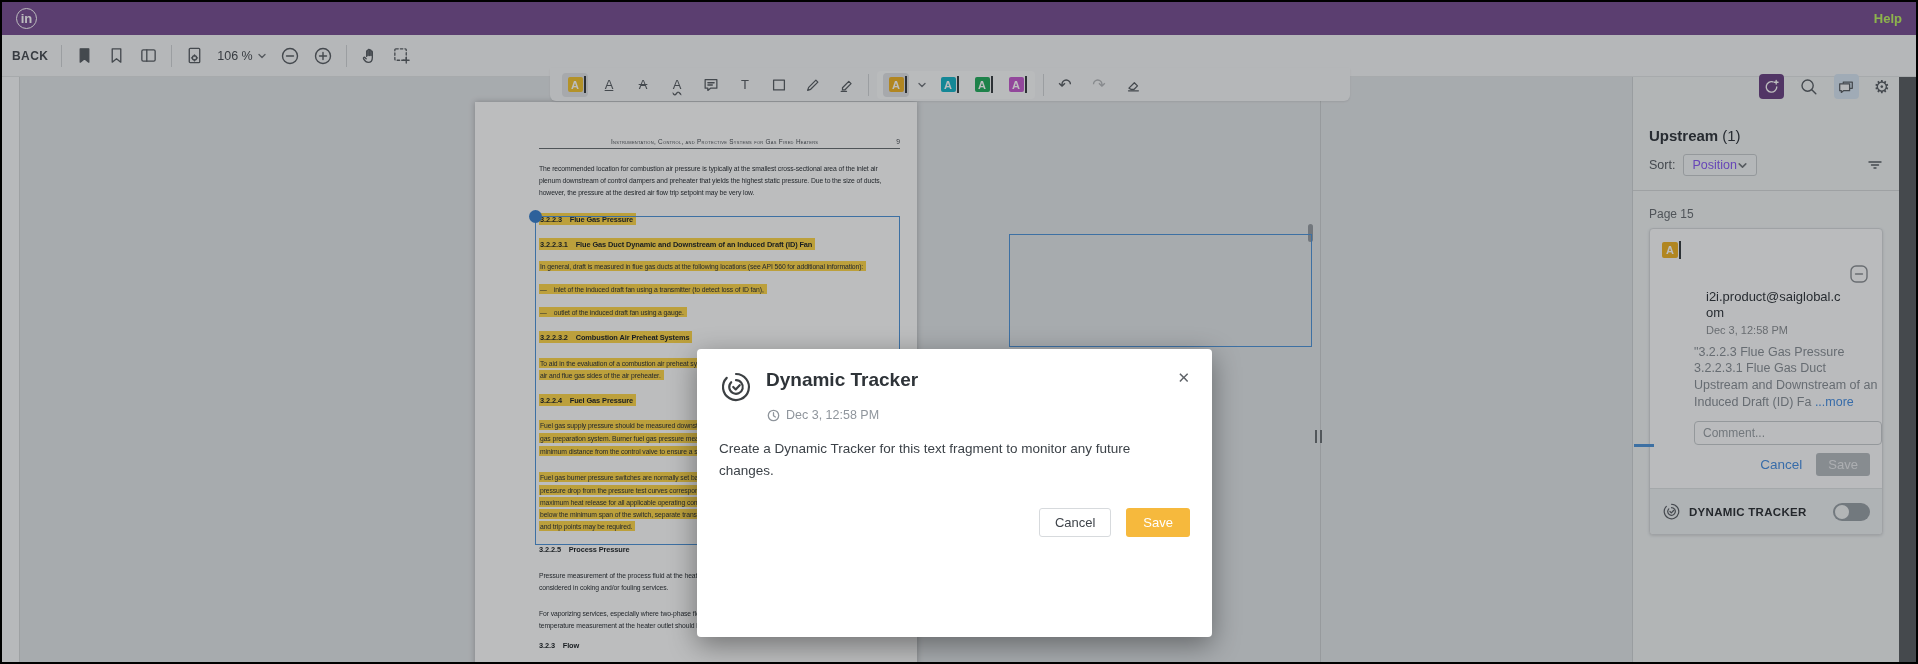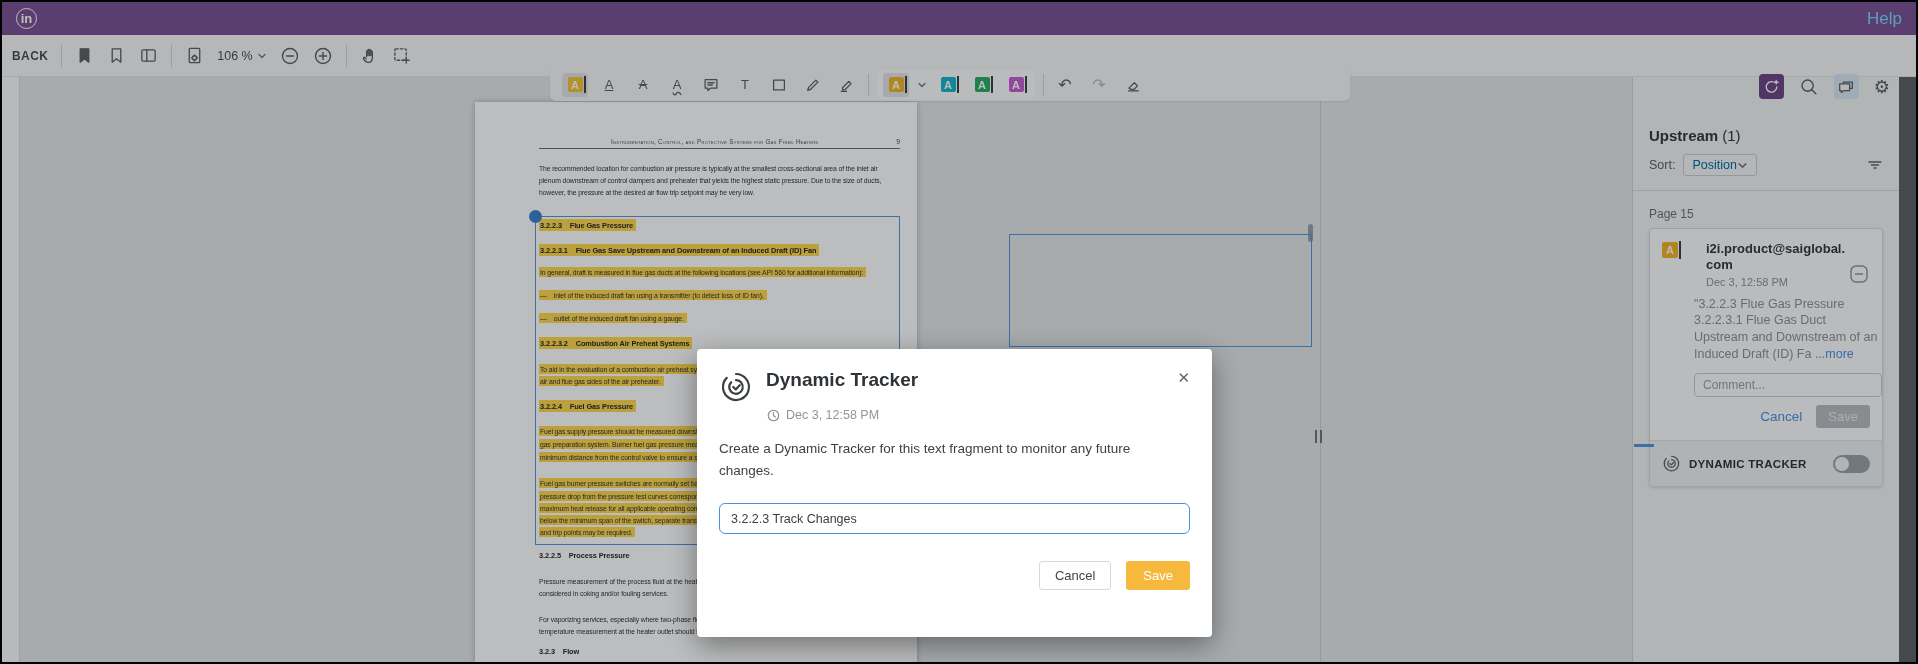--- a/index.html
+++ b/index.html
@@ -6,21 +6,21 @@
   html,body { background:#222; }
   body { font-family: "Liberation Sans", sans-serif; }
   .screen { position:relative; width:1918px; height:664px; background:#e3e6e9; overflow:hidden;
             border:2px solid #000; }
 
   
   .topbar { position:absolute; left:0; top:0; right:0; height:33px; background:#7b5194;
             display:flex; align-items:center; justify-content:space-between; padding:0 14px; z-index:5;}
   .logo { width:21px; height:21px; border:1.6px solid #fff; border-radius:50%; color:#fff;
           font-size:13px; font-weight:bold; display:flex; align-items:center; justify-content:center; }
-  .help { color:#7dd3fc; font-size:17px; }
+  .help { color:#bef264; font-size:13px;font-weight:bold; }
 
   
   .toolbar { position:absolute; left:0; top:33px; right:0; height:42px; background:#f6f7f8;
              border-bottom:1px solid #e2e5e7; display:flex; align-items:center; padding:9px 10px; z-index:4; }
   .tb-left { display:flex; align-items:center; gap:13px; color:#5b6066; }
   .back { font-size:12px; font-weight:600; color:#4a4f55; letter-spacing:.4px; cursor:default; }
   .vdiv { width:1px; height:22px; background:#d2d5d8; }
   .ic { display:inline-flex; align-items:center; justify-content:center; color:#5b6066; }
   .ic svg { stroke:currentColor; fill:none; stroke-width:1.4; stroke-linecap:round; stroke-linejoin:round; }
   .zoomctl { display:flex; align-items:center; gap:4px; font-size:12.5px; color:#4a4f55; }
@@ -73,51 +73,51 @@
           box-shadow:0 0 6px rgba(0,0,0,.25); padding:36px 17px 0 64px; }
   .pg-head { display:flex; justify-content:space-between; align-items:flex-end; color:#4a4f55; }
   .pg-title { flex:1; text-align:center; font-variant:small-caps; font-size:6.4px; letter-spacing:.3px; }
   .pg-num { font-size:6.8px; margin-left:6px; }
   .pg-hr { border:none; border-top:1px solid #6a6f74; margin-top:3px; }
 
   .ln { font-size:6.8px; line-height:12px; color:#2e3338; letter-spacing:-0.1px; white-space:pre-wrap; }
   .ln.h { font-size:7.4px; font-weight:bold; color:#1f2428; }
   .mk { background:#ffd84e; padding:1.5px 3px 1.5px 1px; }
   .mt0{margin-top:0}.mt1{margin-top:1px}.mt8{margin-top:8px}.mt10{margin-top:10px}
-  .mt11{margin-top:11px}.mt12{margin-top:12px}.mt13{margin-top:13px}.mt14{margin-top:14px}.mt19{margin-top:20px}
+  .mt11{margin-top:11px}.mt12{margin-top:12px}.mt13{margin-top:13px}.mt14{margin-top:14px}.mt19{margin-top:14px}
 
   .sel-rect { position:absolute; left:533px; top:214px; width:365px; height:329px;
               border:1.5px solid #5296db; pointer-events:none; }
   .sel-dot { position:absolute; left:-7px; top:-7px; width:13px; height:13px; border-radius:50%; background:#3b82d0; }
   .link-rect { position:absolute; left:1007px; top:232px; width:303px; height:113px; border:1px solid #5296db; }
 
   
   .sidebar { position:absolute; left:1630px; top:75px; width:267px; bottom:0; background:#f1f4f5;
              border-left:1px solid #d0d4d6; padding:28px 16px 0 16px; }
   .search-in { width:100%; height:24px; background:#f1f4f5; border:1px solid #cfd3d5; border-radius:2px;
                font-size:12.5px; color:#4a4f55; padding:0 8px; font-family:inherit; }
   .search-in::placeholder { color:#8b9196; }
   .cm-title { margin-top:22px; font-size:15px; color:#33383e; }
   .cm-title b { font-weight:bold; } .cm-count { font-weight:normal; margin-left:4px; }
   .sort-row { margin-top:10px; display:flex; align-items:center; gap:8px; font-size:12.5px; color:#5b6066; }
   .sort-dd { display:flex; align-items:center; border:1px solid #c9cdd0; border-radius:3px;
-             padding:3px 8px; color:#0369a1; background:#f4f7f8; }
+             padding:3px 8px; color:#8b5cf6; background:#f4f7f8; }
   .filter-ic { margin-left:auto; }
   .sb-div { height:1px; background:#d6d9db; margin:14px -16px 0 -16px; }
   .pagelab { margin-top:16px; font-size:12px; color:#6b7075; }
   .connector { position:absolute; left:-16px; top:215px; width:20px; height:2.5px; background:#5296db; }
 
   .card { position:relative; margin-top:7px; background:#fdfdfe; border:1px solid #d8dbdd; border-radius:4px;
           box-shadow:0 1px 3px rgba(0,0,0,.12); }
   .card-top { padding:12px 12px 0 12px; position:relative; }
   .note-ico { position:absolute; left:12px; top:13px; width:16px; height:16px; background:#f0b429; border-radius:2px;
               color:#fff; font-size:11px; font-weight:bold; display:flex; align-items:center; justify-content:center; }
   .note-ico:after { content:""; position:absolute; right:-3px; top:-1px; width:1.6px; height:18px; background:#3a3f44; }
   .card-col { margin-left:44px; }
-  .author { font-size:13px; font-weight:bold; color:#33383e; width:140px; word-break:break-all; line-height:1.25; }
+  .author { font-size:13px; font-weight:normal; color:#33383e; width:140px; word-break:break-all; line-height:1.25;margin-top:48px; }
   .card-date { font-size:11px; color:#8d9196; margin-top:2px; }
   .collapse { position:absolute; right:12px; top:34px; color:#8d9196; }
   .quote { margin:8px 0 0 44px; font-size:12.5px; color:#8a9097; line-height:1.35; width:188px; }
   .more { color:#4a90e2; }
   .cmt-in { display:block; margin:10px 0 0 44px; width:188px; height:24px; border:1px solid #c9cdd0;
             border-radius:4px; background:#fdfdfe; font-size:12px; padding:0 8px; font-family:inherit; }
   .cmt-in::placeholder { color:#9aa0a6; }
   .card-actions { display:flex; align-items:center; justify-content:flex-end; gap:14px; padding:8px 12px 12px 12px; }
   .cancel-link { font-size:13.5px; color:#4a90e2; }
   .save-dis { background:#b7bcc1; color:#e9ebed; font-size:13px; border-radius:3px; padding:4px 12px; border:none; font-family:inherit; }
@@ -342,21 +342,21 @@
     <div class="pg-head">
       <span class="pg-title">Instrumentation, Control, and Protective Systems for Gas Fired Heaters</span>
       <span class="pg-num">9</span>
     </div>
     <hr class="pg-hr">
 
     <div class="ln mt14"><span>The recommended location for combustion air pressure is typically at the smallest cross-sectional area of the inlet air</span></div>
     <div class="ln mt0"><span>plenum downstream of control dampers and preheater that yields the highest static pressure. Due to the size of ducts,</span></div>
     <div class="ln mt0"><span>however, the pressure at the desired air flow trip setpoint may be very low.</span></div>
     <div class="ln h mt19"><span class="mk">3.2.2.3    Flue Gas Pressure</span></div>
-    <div class="ln h mt13"><span class="mk">3.2.2.3.1    Flue Gas Save Upstream and Downstream of an Induced Draft (ID) Fan</span></div>
+    <div class="ln h mt13"><span class="mk">3.2.2.3.1    Flue Gas Duct Dynamic and Downstream of an Induced Draft (ID) Fan</span></div>
     <div class="ln mt10"><span class="mk">In general, draft is measured in flue gas ducts at the following locations (see API 560 for additional information):</span></div>
     <div class="ln mt11"><span class="mk">—    inlet of the induced draft fan using a transmitter (to detect loss of ID fan),</span></div>
     <div class="ln mt11"><span class="mk">—    outlet of the induced draft fan using a gauge.</span></div>
     <div class="ln h mt13"><span class="mk">3.2.2.3.2    Combustion Air Preheat Systems</span></div>
     <div class="ln mt14"><span class="mk">To aid in the evaluation of a combustion air preheat system, pressure measurements are provided on the</span></div>
     <div class="ln mt0"><span class="mk">air and flue gas sides of the air preheater.</span></div>
     <div class="ln h mt13"><span class="mk">3.2.2.4    Fuel Gas Pressure</span></div>
     <div class="ln mt13"><span class="mk">Fuel gas supply pressure should be measured downstream of the last element of the fuel</span></div>
     <div class="ln mt1"><span class="mk">gas preparation system. Burner fuel gas pressure measurement should be located at a</span></div>
     <div class="ln mt1"><span class="mk">minimum distance from the control valve to ensure a stable measurement.</span></div>
@@ -455,20 +455,19 @@
     <div class="m-date">
       <span class="ic">
         <svg width="13" height="13" viewBox="0 0 14 14">
             <circle cx="7" cy="7" r="5.6"></circle>
             <path d="M7 4v3.2l2 1.4"></path>
           </svg>
         </span>
       <span>Dec 3, 12:58 PM</span>
     </div>
     <div class="m-desc">Create a Dynamic Tracker for this text fragment to monitor any future changes.</div>
-    <input class="m-input" value="3.2.2.3 Track Changes" style="">
     <div class="m-actions">
       <button class="btn btn-cancel">Cancel</button>
       <button class="btn btn-save">Save</button>
     </div>
   </div>
 
 </div>
 
 </body></html>

